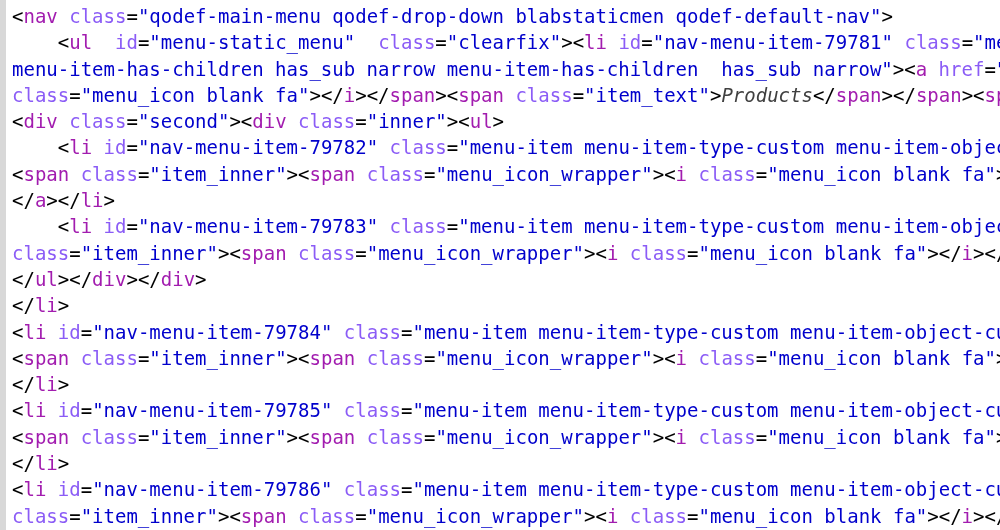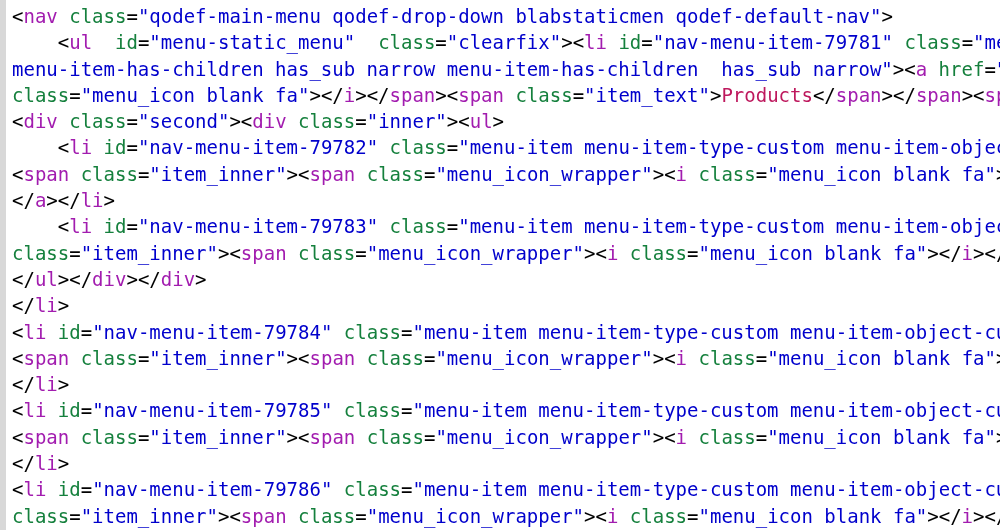--- a/index.html
+++ b/index.html
@@ -30,24 +30,24 @@
   pre.code {
     position: absolute;
     left: 12px;
     top: 3px;
     margin: 0;
     white-space: pre;
     font-family: inherit;
   }
   .p  { color: #000000; } 
   .tg { color: #a21caf; } 
-  .at { color: #15803d; } 
+  .at { color: #8b5cf6; } 
   .eq { color: #000000; }
   .st { color: #0000cc; } 
-  .tx { color: #be185d; } 
+  .tx { color: #404040; font-style: italic; } 
   .ln { display: block; }
 </style>
 </head>
 <body>
 
 <div class="viewport">
   <div class="gutter"></div>
   <pre class="code" id="code-block"><span class="ln"><span class="p">&lt;</span><span class="tg">nav</span><span class="p"> </span><span class="at">class</span><span class="eq">=</span><span class="st">"qodef-main-menu qodef-drop-down blabstaticmen qodef-default-nav"</span><span class="p">&gt;</span></span><span class="ln">    <span class="p">&lt;</span><span class="tg">ul</span><span class="p">  </span><span class="at">id</span><span class="eq">=</span><span class="st">"menu-static_menu"</span><span class="p">  </span><span class="at">class</span><span class="eq">=</span><span class="st">"clearfix"</span><span class="p">&gt;&lt;</span><span class="tg">li</span><span class="p"> </span><span class="at">id</span><span class="eq">=</span><span class="st">"nav-menu-item-79781"</span><span class="p"> </span><span class="at">class</span><span class="eq">=</span><span class="st">"menu-</span></span><span class="ln"><span class="st">menu-item-has-children has_sub narrow menu-item-has-children  has_sub narrow"</span><span class="p">&gt;&lt;</span><span class="tg">a</span><span class="p"> </span><span class="at">href</span><span class="eq">=</span><span class="st">""</span></span><span class="ln"><span class="at">class</span><span class="eq">=</span><span class="st">"menu_icon blank fa"</span><span class="p">&gt;&lt;/</span><span class="tg">i</span><span class="p">&gt;&lt;/</span><span class="tg">span</span><span class="p">&gt;&lt;</span><span class="tg">span</span><span class="p"> </span><span class="at">class</span><span class="eq">=</span><span class="st">"item_text"</span><span class="p">&gt;</span><span class="tx">Products</span><span class="p">&lt;/</span><span class="tg">span</span><span class="p">&gt;&lt;/</span><span class="tg">span</span><span class="p">&gt;&lt;</span><span class="tg">spa</span></span><span class="ln"><span class="p">&lt;</span><span class="tg">div</span><span class="p"> </span><span class="at">class</span><span class="eq">=</span><span class="st">"second"</span><span class="p">&gt;&lt;</span><span class="tg">div</span><span class="p"> </span><span class="at">class</span><span class="eq">=</span><span class="st">"inner"</span><span class="p">&gt;&lt;</span><span class="tg">ul</span><span class="p">&gt;</span></span><span class="ln">    <span class="p">&lt;</span><span class="tg">li</span><span class="p"> </span><span class="at">id</span><span class="eq">=</span><span class="st">"nav-menu-item-79782"</span><span class="p"> </span><span class="at">class</span><span class="eq">=</span><span class="st">"menu-item menu-item-type-custom menu-item-object</span></span><span class="ln"><span class="p">&lt;</span><span class="tg">span</span><span class="p"> </span><span class="at">class</span><span class="eq">=</span><span class="st">"item_inner"</span><span class="p">&gt;&lt;</span><span class="tg">span</span><span class="p"> </span><span class="at">class</span><span class="eq">=</span><span class="st">"menu_icon_wrapper"</span><span class="p">&gt;&lt;</span><span class="tg">i</span><span class="p"> </span><span class="at">class</span><span class="eq">=</span><span class="st">"menu_icon blank fa"</span><span class="p">&gt;</span></span><span class="ln"><span class="p">&lt;/</span><span class="tg">a</span><span class="p">&gt;&lt;/</span><span class="tg">li</span><span class="p">&gt;</span></span><span class="ln">    <span class="p">&lt;</span><span class="tg">li</span><span class="p"> </span><span class="at">id</span><span class="eq">=</span><span class="st">"nav-menu-item-79783"</span><span class="p"> </span><span class="at">class</span><span class="eq">=</span><span class="st">"menu-item menu-item-type-custom menu-item-object</span></span><span class="ln"><span class="at">class</span><span class="eq">=</span><span class="st">"item_inner"</span><span class="p">&gt;&lt;</span><span class="tg">span</span><span class="p"> </span><span class="at">class</span><span class="eq">=</span><span class="st">"menu_icon_wrapper"</span><span class="p">&gt;&lt;</span><span class="tg">i</span><span class="p"> </span><span class="at">class</span><span class="eq">=</span><span class="st">"menu_icon blank fa"</span><span class="p">&gt;&lt;/</span><span class="tg">i</span><span class="p">&gt;&lt;/</span></span><span class="ln"><span class="p">&lt;/</span><span class="tg">ul</span><span class="p">&gt;&lt;/</span><span class="tg">div</span><span class="p">&gt;&lt;/</span><span class="tg">div</span><span class="p">&gt;</span></span><span class="ln"><span class="p">&lt;/</span><span class="tg">li</span><span class="p">&gt;</span></span><span class="ln"><span class="p">&lt;</span><span class="tg">li</span><span class="p"> </span><span class="at">id</span><span class="eq">=</span><span class="st">"nav-menu-item-79784"</span><span class="p"> </span><span class="at">class</span><span class="eq">=</span><span class="st">"menu-item menu-item-type-custom menu-item-object-cus</span></span><span class="ln"><span class="p">&lt;</span><span class="tg">span</span><span class="p"> </span><span class="at">class</span><span class="eq">=</span><span class="st">"item_inner"</span><span class="p">&gt;&lt;</span><span class="tg">span</span><span class="p"> </span><span class="at">class</span><span class="eq">=</span><span class="st">"menu_icon_wrapper"</span><span class="p">&gt;&lt;</span><span class="tg">i</span><span class="p"> </span><span class="at">class</span><span class="eq">=</span><span class="st">"menu_icon blank fa"</span><span class="p">&gt;</span></span><span class="ln"><span class="p">&lt;/</span><span class="tg">li</span><span class="p">&gt;</span></span><span class="ln"><span class="p">&lt;</span><span class="tg">li</span><span class="p"> </span><span class="at">id</span><span class="eq">=</span><span class="st">"nav-menu-item-79785"</span><span class="p"> </span><span class="at">class</span><span class="eq">=</span><span class="st">"menu-item menu-item-type-custom menu-item-object-cus</span></span><span class="ln"><span class="p">&lt;</span><span class="tg">span</span><span class="p"> </span><span class="at">class</span><span class="eq">=</span><span class="st">"item_inner"</span><span class="p">&gt;&lt;</span><span class="tg">span</span><span class="p"> </span><span class="at">class</span><span class="eq">=</span><span class="st">"menu_icon_wrapper"</span><span class="p">&gt;&lt;</span><span class="tg">i</span><span class="p"> </span><span class="at">class</span><span class="eq">=</span><span class="st">"menu_icon blank fa"</span><span class="p">&gt;</span></span><span class="ln"><span class="p">&lt;/</span><span class="tg">li</span><span class="p">&gt;</span></span><span class="ln"><span class="p">&lt;</span><span class="tg">li</span><span class="p"> </span><span class="at">id</span><span class="eq">=</span><span class="st">"nav-menu-item-79786"</span><span class="p"> </span><span class="at">class</span><span class="eq">=</span><span class="st">"menu-item menu-item-type-custom menu-item-object-cus</span></span><span class="ln"><span class="at">class</span><span class="eq">=</span><span class="st">"item_inner"</span><span class="p">&gt;&lt;</span><span class="tg">span</span><span class="p"> </span><span class="at">class</span><span class="eq">=</span><span class="st">"menu_icon_wrapper"</span><span class="p">&gt;&lt;</span><span class="tg">i</span><span class="p"> </span><span class="at">class</span><span class="eq">=</span><span class="st">"menu_icon blank fa"</span><span class="p">&gt;&lt;/</span><span class="tg">i</span><span class="p">&gt;&lt;/</span></span><span class="ln"></span></pre>
 </div>
 

